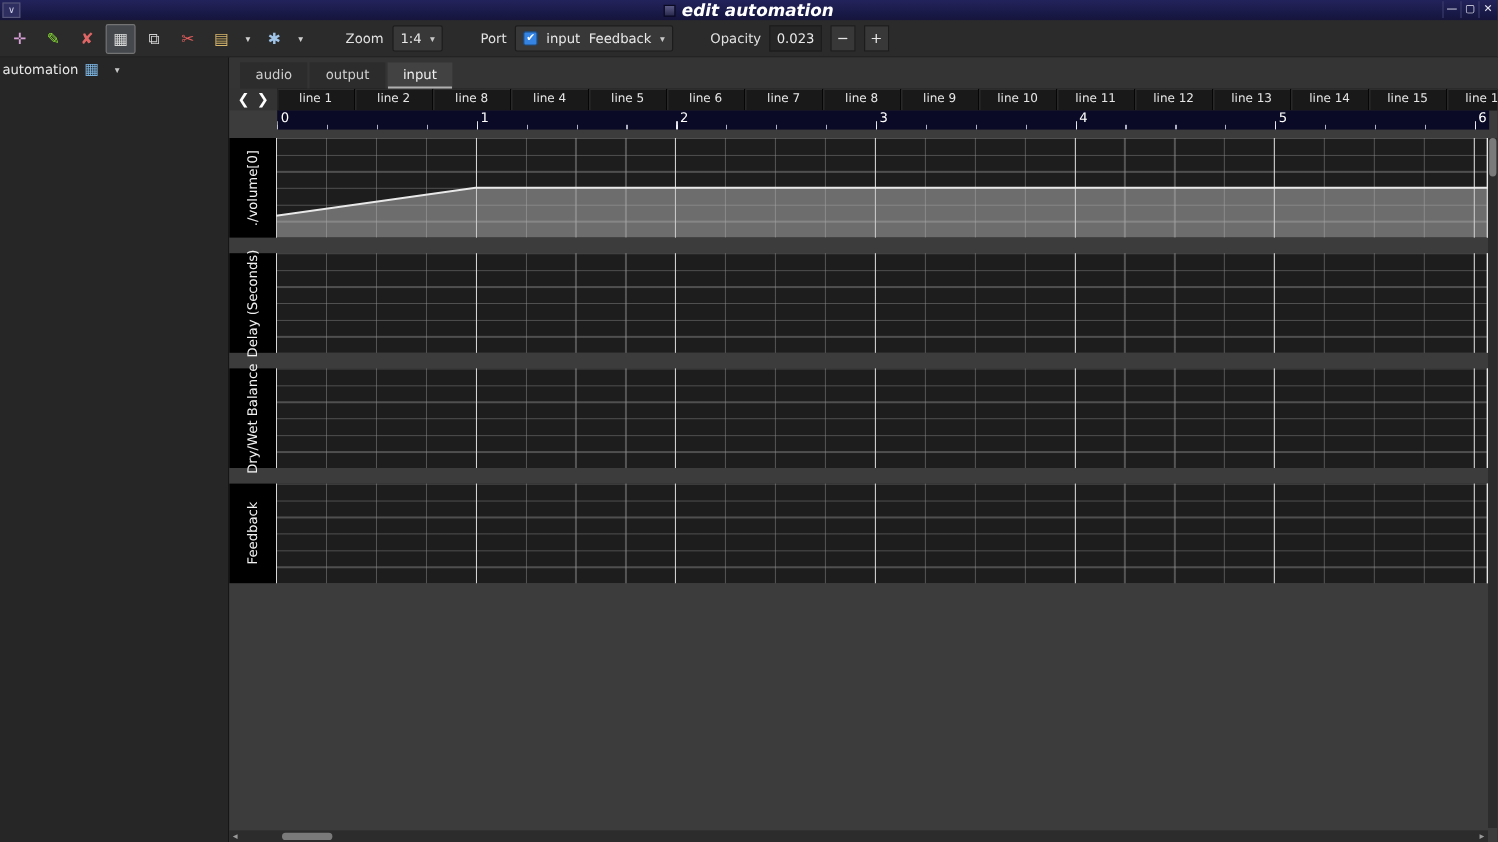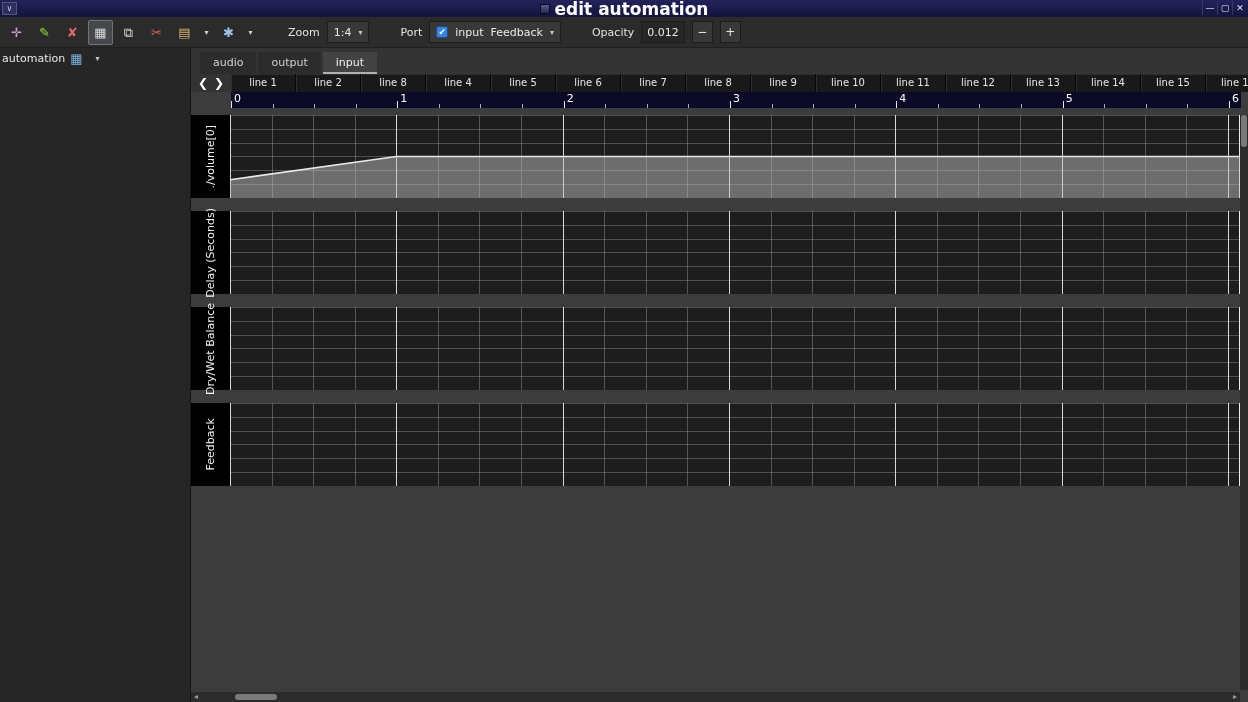--- a/index.html
+++ b/index.html
@@ -12,21 +12,21 @@
   
   .titlebar { position:absolute; left:0; top:0; right:0; height:17px;
     background:linear-gradient(#23235c,#14143c); display:flex; align-items:center; }
   .win-menu { position:absolute; left:2px; top:2px; width:15px; height:13px;
     background:#2e2e60; border:1px solid #55557a; color:#cfcfe8; font-size:8px;
     line-height:11px; text-align:center; cursor:default; }
   .title-center { position:absolute; left:0; right:0; top:0; height:17px;
     display:flex; align-items:center; justify-content:center; gap:5px; }
   .title-icon { width:10px; height:10px; background:linear-gradient(#5a5a86,#2a2a4e);
     border:1px solid #0a0a22; }
-  .title-text { font-weight:bold; color:#ffffff; font-size:17px; }
+  .title-text { font-weight:bold; color:#ffffff; font-size:14px;font-style:italic; }
   .win-controls { position:absolute; right:1px; top:1px; display:flex; }
   .win-btn { width:15px; height:14px; color:#e6e6f2; font-size:9px; line-height:14px;
     text-align:center; border-left:1px solid #3a3a6a; cursor:default; }
   
   .toolbar { position:absolute; left:0; top:17px; right:0; height:31px; background:#2b2b2b;
     border-bottom:1px solid #1f1f1f; display:flex; align-items:center; padding:0 4px; gap:3px; }
   .tool-btns { display:flex; align-items:center; gap:3px; }
   .tool-btn { width:25px; height:25px; background:transparent; border:1px solid transparent;
     border-radius:2px; display:flex; align-items:center; justify-content:center; cursor:default; }
   .tool-btn.active { background:#45494e; border:1px solid #737373; }
@@ -151,21 +151,21 @@
     <span class="arrow">▾</span>
   </div>
   <span class="tb-label">Port</span>
   <div class="combo" style="min-width:128px;">
     <span class="checkbox">✔</span>
     <span>input</span>
     <span style="flex:1">Feedback</span>
     <span class="arrow">▾</span>
   </div>
   <span class="tb-label">Opacity</span>
-  <div class="spin-value">0.012</div>
+  <div class="spin-value">0.023</div>
   <div class="spin-btn">−</div>
   <div class="spin-btn">+</div>
 </div>
 
 <div class="sidebar">
   <div class="sb-header">
     <span class="sb-title">automation</span>
     <span class="sb-icon">▦</span>
     <span class="sb-arrow">▾</span>
   </div>

